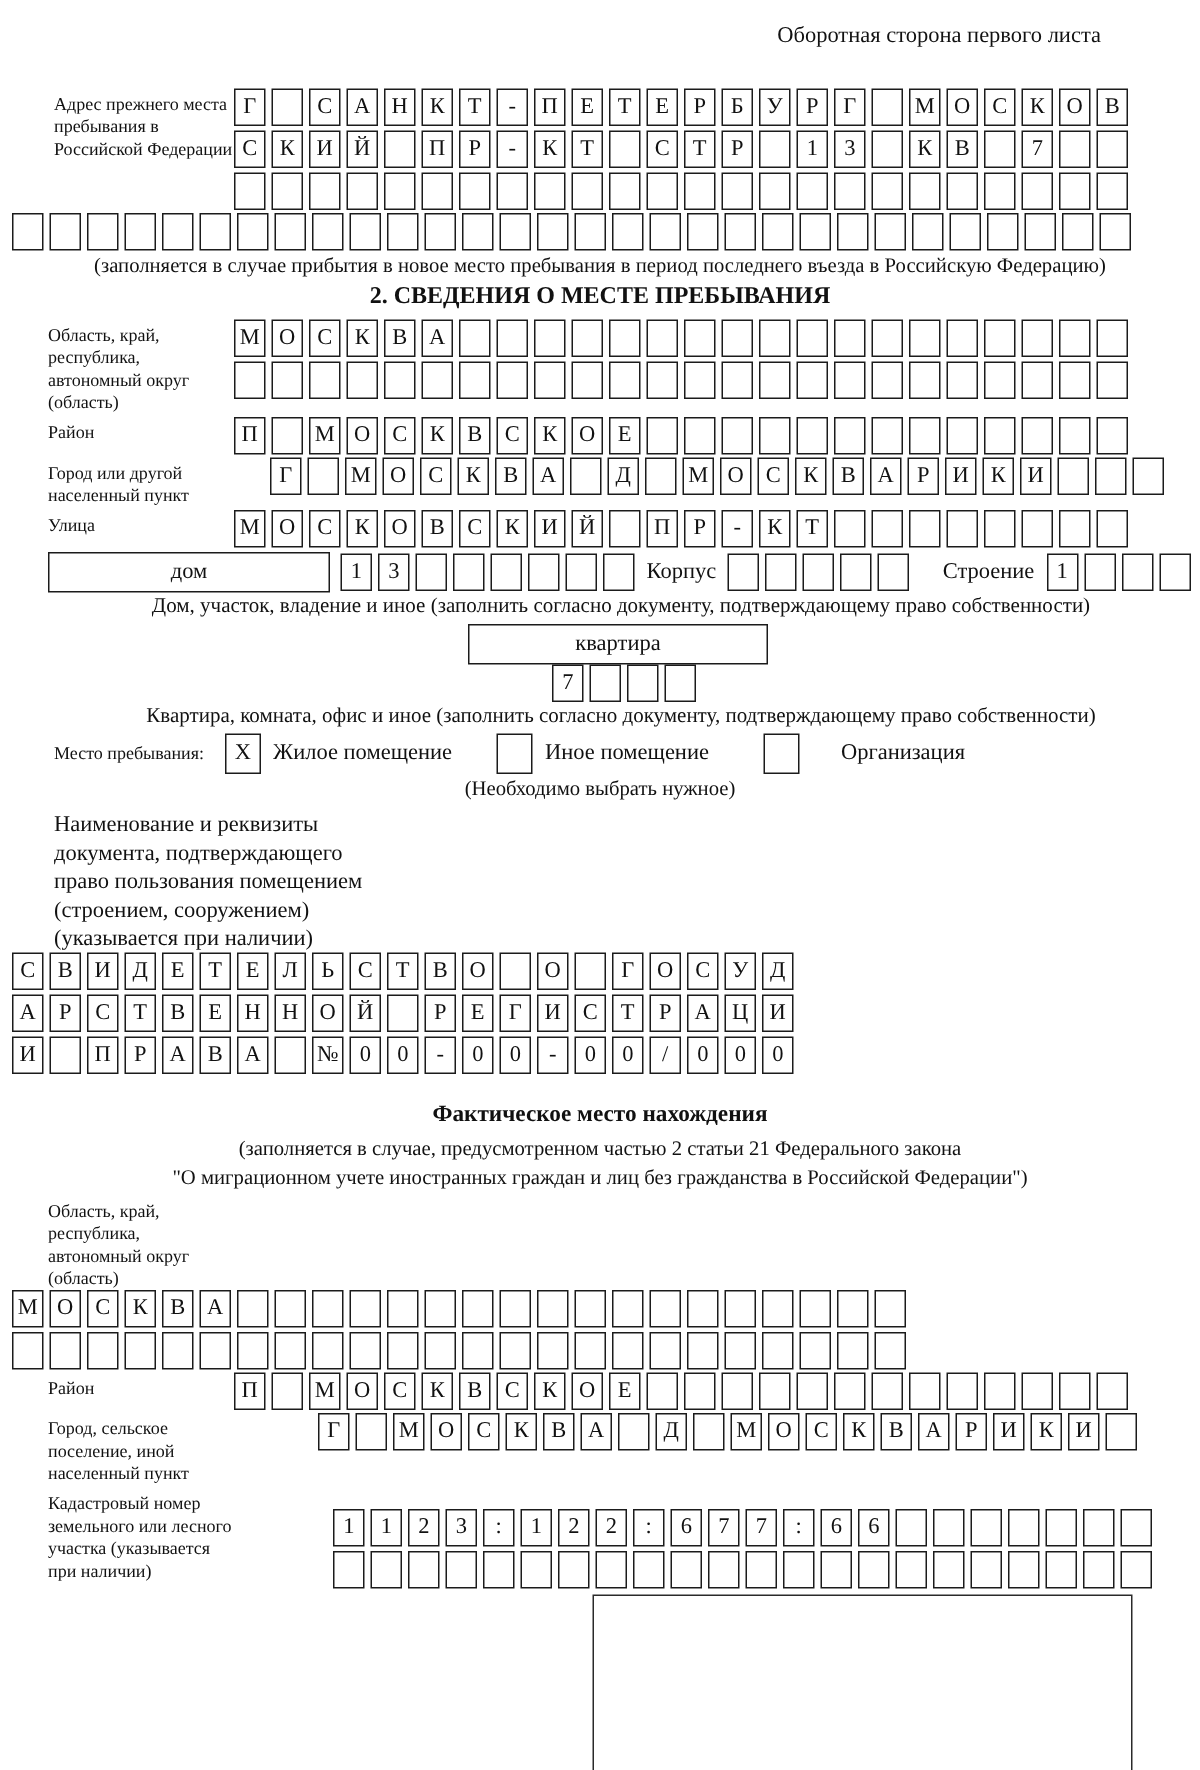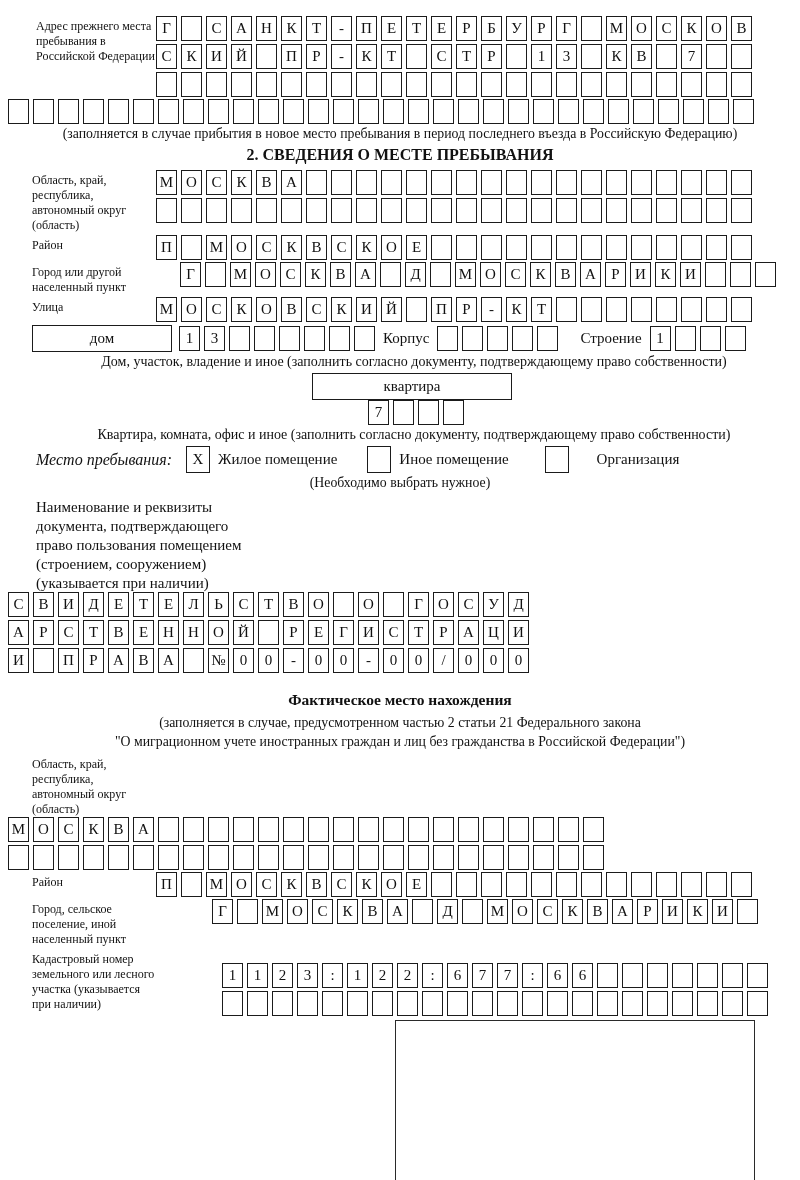--- a/index.html
+++ b/index.html
@@ -27,20 +27,21 @@
   .stamp-box{box-sizing:border-box;margin-left:387px;width:360px;height:168px;border:1.6px solid #2a2a2a;}
   .stamp-note{margin-left:380px;width:384px;font-size:13.8px;text-align:center;line-height:1.3;margin-top:3px;}
   .mt2{margin-top:2px;} .mt4{margin-top:4px;flex-direction:column;}
   .ind1{margin-left:24px;} .ind2{margin-left:56px;} .ind3{margin-left:66px;}
 </style>
 </head>
 <body>
 
 <div class="page">
 
+  <div class="hdr">Оборотная сторона первого листа</div>
 
   <div class="field">
     <div class="flabel np">Адрес прежнего места пребывания в Российской Федерации</div>
     <div class="gridcol">
       <div class="cells">
           <span class="cell">Г</span>
           <span class="cell"></span>
           <span class="cell">С</span>
           <span class="cell">А</span>
           <span class="cell">Н</span>
@@ -296,21 +297,21 @@
         <span class="cell"></span>
         <span class="cell"></span>
         <span class="cell"></span>
         <span class="cell"></span>
         <span class="cell"></span>
         <span class="cell"></span>
       </div>
   </div>
 
   <div class="inline-row" style="margin-left:24px;">
-    <div class="labelbox" style="width:140px;">дом</div>
+    <div class="labelbox" style="width:188px;">дом</div>
     <div class="cells" style="margin-left:7px;">
         <span class="cell">1</span>
         <span class="cell">3</span>
         <span class="cell"></span>
         <span class="cell"></span>
         <span class="cell"></span>
         <span class="cell"></span>
         <span class="cell"></span>
         <span class="cell"></span>
       </div>
@@ -337,21 +338,21 @@
     <div class="cells" style="margin-left:8px;">
         <span class="cell">7</span>
         <span class="cell"></span>
         <span class="cell"></span>
         <span class="cell"></span>
       </div>
   </div>
   <div class="note-left">Квартира, комната, офис и иное (заполнить согласно документу, подтверждающему право собственности)</div>
 
   <div class="inline-row" style="margin-left:28px;">
-    <span style="font-size:16px;font-style:italic;">Место пребывания:</span>
+    <span style="font-size:12px;">Место пребывания:</span>
     <span class="checkcell" style="margin-left:14px;">X</span>
     <span class="smalllabel">Жилое помещение</span>
     <span class="checkcell" style="margin-left:22px;"></span>
     <span class="smalllabel">Иное помещение</span>
     <span class="checkcell" style="margin-left:28px;"></span>
     <span class="smalllabel" style="margin-left:28px;">Организация</span>
   </div>
   <div class="note">(Необходимо выбрать нужное)</div>
 
   <div class="field mt4">

